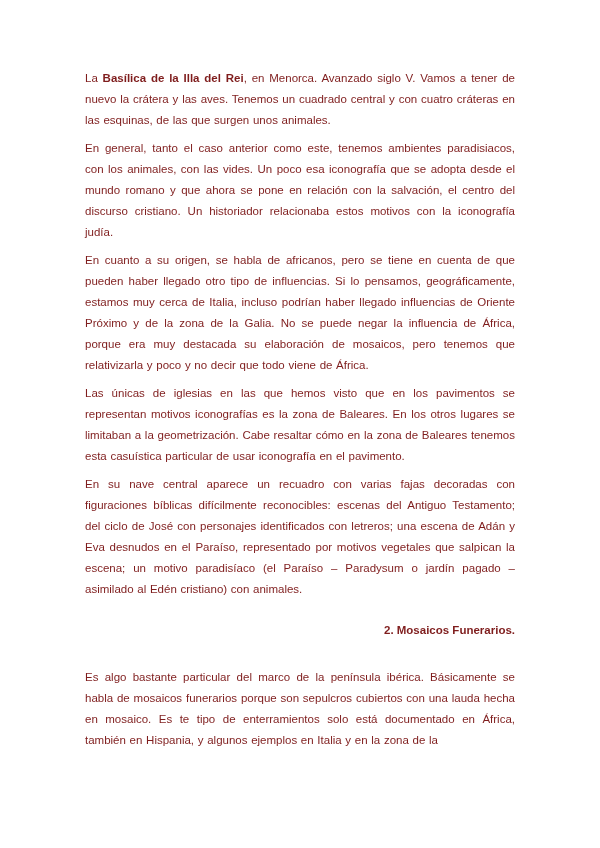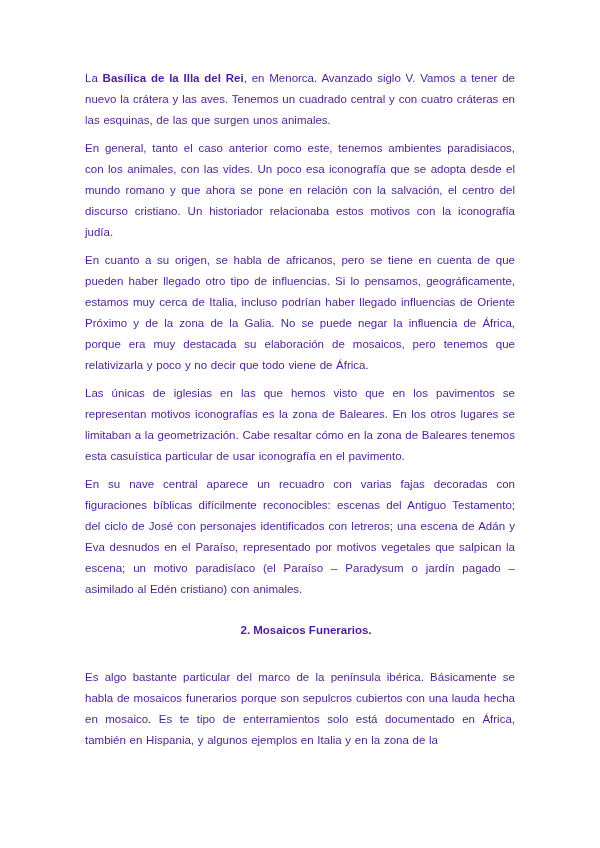--- a/index.html
+++ b/index.html
@@ -10,40 +10,40 @@
   .page {
     position: relative;
     width: 600px;
     height: 848px;
     margin: 0 auto;
     background: #ffffff;
     box-sizing: border-box;
     padding: 68px 85px 40px 85px;
     overflow: hidden;
     font-family: "Liberation Sans", sans-serif;
-    color: #4c1d95;
+    color: #7f1d1d;
   }
   .doc-content {
     width: 430px;
   }
   .para {
     font-size: 11.5px;
     line-height: 21px;
     text-align: justify;
     margin: 0 0 7px 0;
     word-spacing: 0.5px;
   }
   .para strong {
     font-weight: bold;
   }
   .heading {
     font-size: 11.5px;
     line-height: 21px;
     font-weight: bold;
-    text-align: center;
+    text-align: right;
     margin: 20px 0 26px 12px;
   }
 </style>
 </head>
 <body>
 
 <div class="page">
   <div class="doc-content" id="doc-content">
       <p class="para"><span>La </span><strong>Basílica de la Illa del Rei</strong><span>, en Menorca. Avanzado siglo V. Vamos a tener de nuevo la crátera y las aves. Tenemos un cuadrado central y con cuatro cráteras en las esquinas, de las que surgen unos animales.</span></p>
       <p class="para"><span>En general, tanto el caso anterior como este, tenemos ambientes paradisiacos, con los animales, con las vides. Un poco esa iconografía que se adopta desde el mundo romano y que ahora se pone en relación con la salvación, el centro del discurso cristiano. Un historiador relacionaba estos motivos con la iconografía judía.</span></p>

